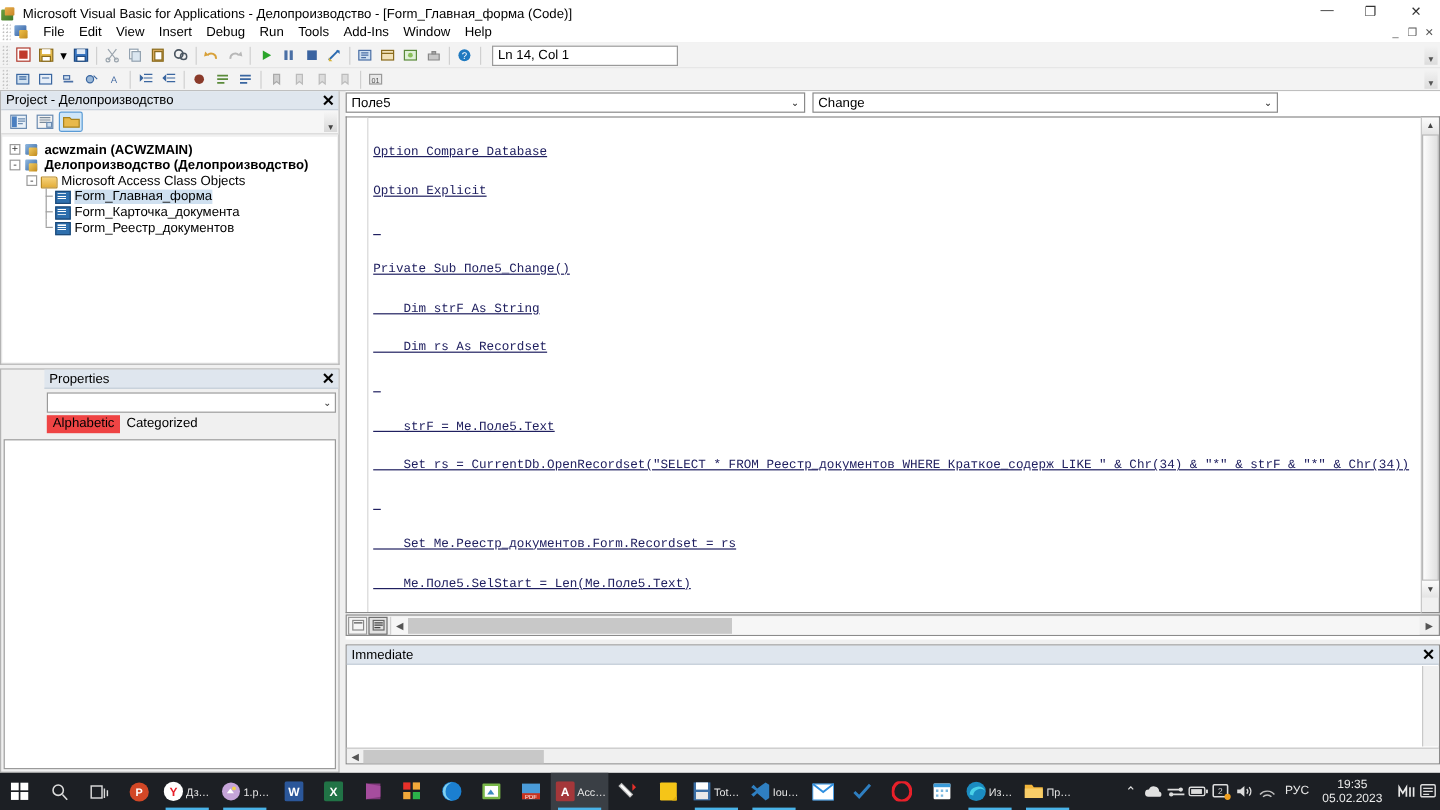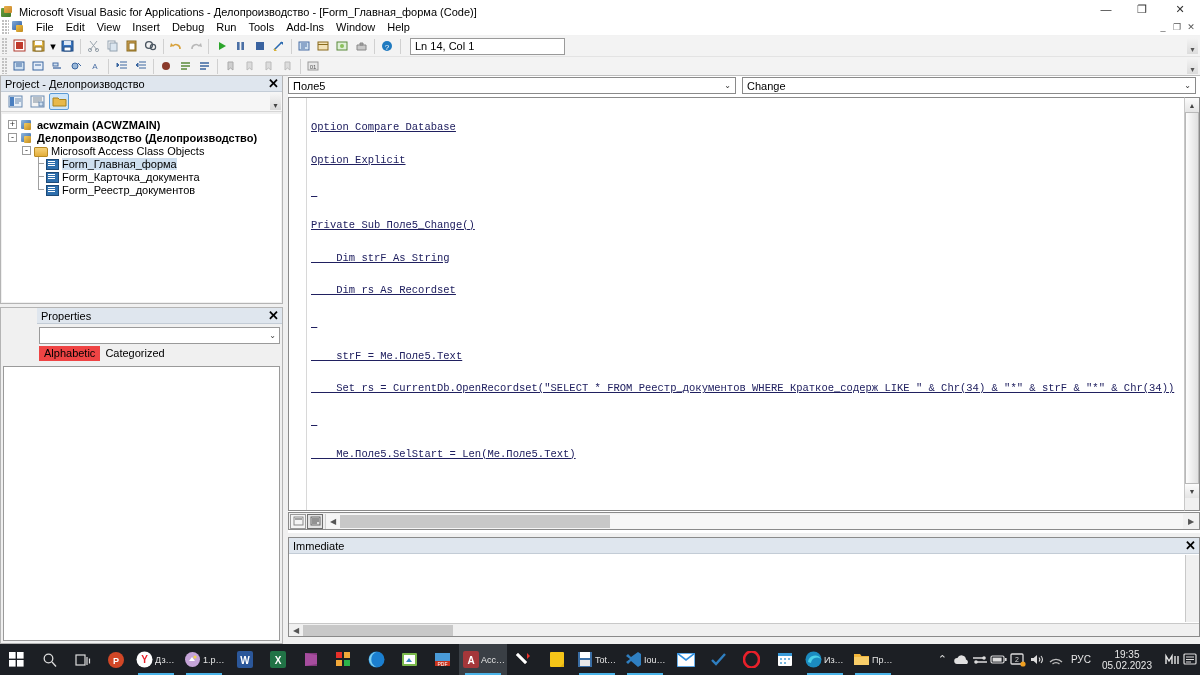--- a/index.html
+++ b/index.html
@@ -172,21 +172,21 @@
     position: absolute; left: 2px; top: 58px; right: 2px; bottom: 2px;
     background: #ffffff; border: 1px solid #9a9a9a;
   }
 
   
   .code-win {
     position: absolute; left: 288px; top: 76px; width: 912px; height: 457px;
     background: #ffffff;
   }
   .code-dropdowns {
-    position: absolute; left: 0; top: 1px; width: 912px; height: 18px; display: flex;
+    position: absolute; left: 0; top: 1px; width: 777px; height: 18px; display: flex;
   }
   .cdrop {
     height: 17px; background: #ffffff; border: 1px solid #8a8a8a;
     display: flex; align-items: center; padding: 0 2px 0 4px;
     font-size: 11px; color: #000; position: relative;
   }
   .cdrop.left { width: 448px; }
   .cdrop.right { width: 454px; margin-left: 6px; }
   .cdrop .chev { position: absolute; right: 4px; font-size: 8px; color: #333; }
   .code-area {
@@ -632,20 +632,21 @@
         <div class="code-line">Option Compare Database</div>
         <div class="code-line">Option Explicit</div>
         <div class="code-line">&nbsp;</div>
         <div class="code-line">Private Sub Поле5_Change()</div>
         <div class="code-line">    Dim strF As String</div>
         <div class="code-line">    Dim rs As Recordset</div>
         <div class="code-line">&nbsp;</div>
         <div class="code-line">    strF = Me.Поле5.Text</div>
         <div class="code-line">    Set rs = CurrentDb.OpenRecordset("SELECT * FROM Реестр_документов WHERE Краткое_содерж LIKE " &amp; Chr(34) &amp; "*" &amp; strF &amp; "*" &amp; Chr(34))</div>
         <div class="code-line">&nbsp;</div>
+        <div class="code-line">    Set Me.Реестр_документов.Form.Recordset = rs</div>
         <div class="code-line">    Me.Поле5.SelStart = Len(Me.Поле5.Text)</div>
         
       </div>
     </div>
 
     <div class="code-vscroll">
       <div class="sc-arrow">▲</div>
       <div class="sc-thumb" style="height:372px"></div>
       <div class="sc-arrow">▼</div>
     </div>

